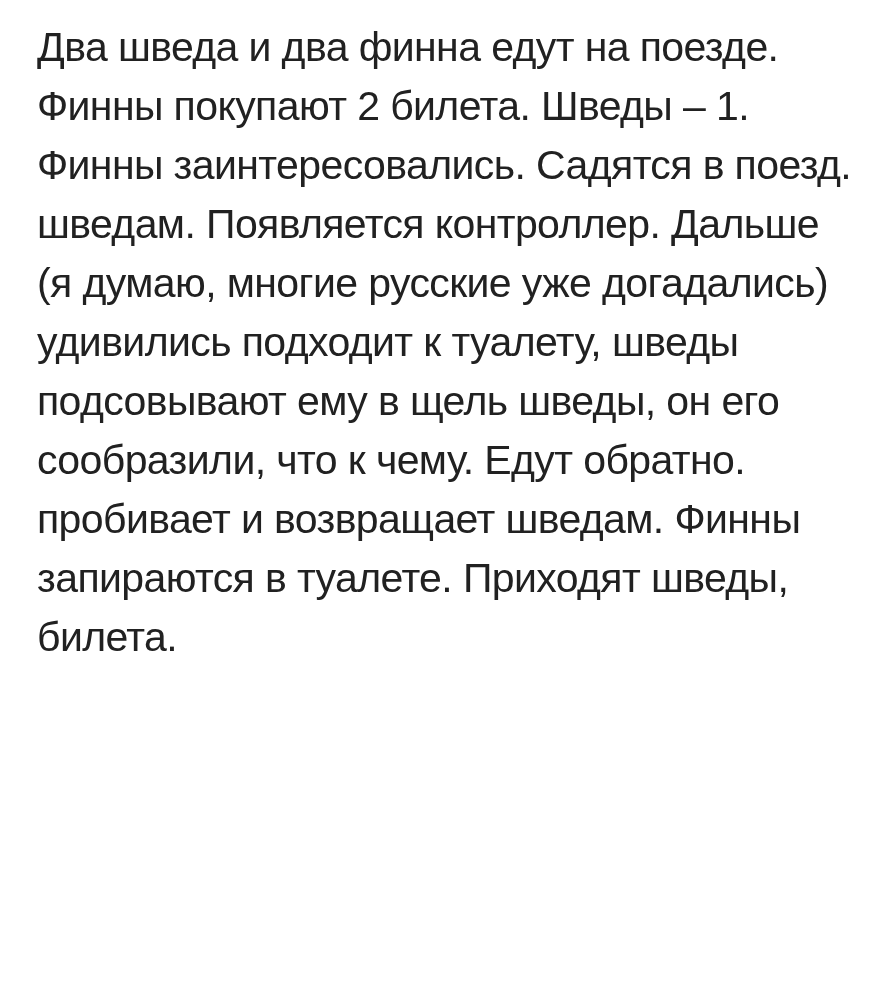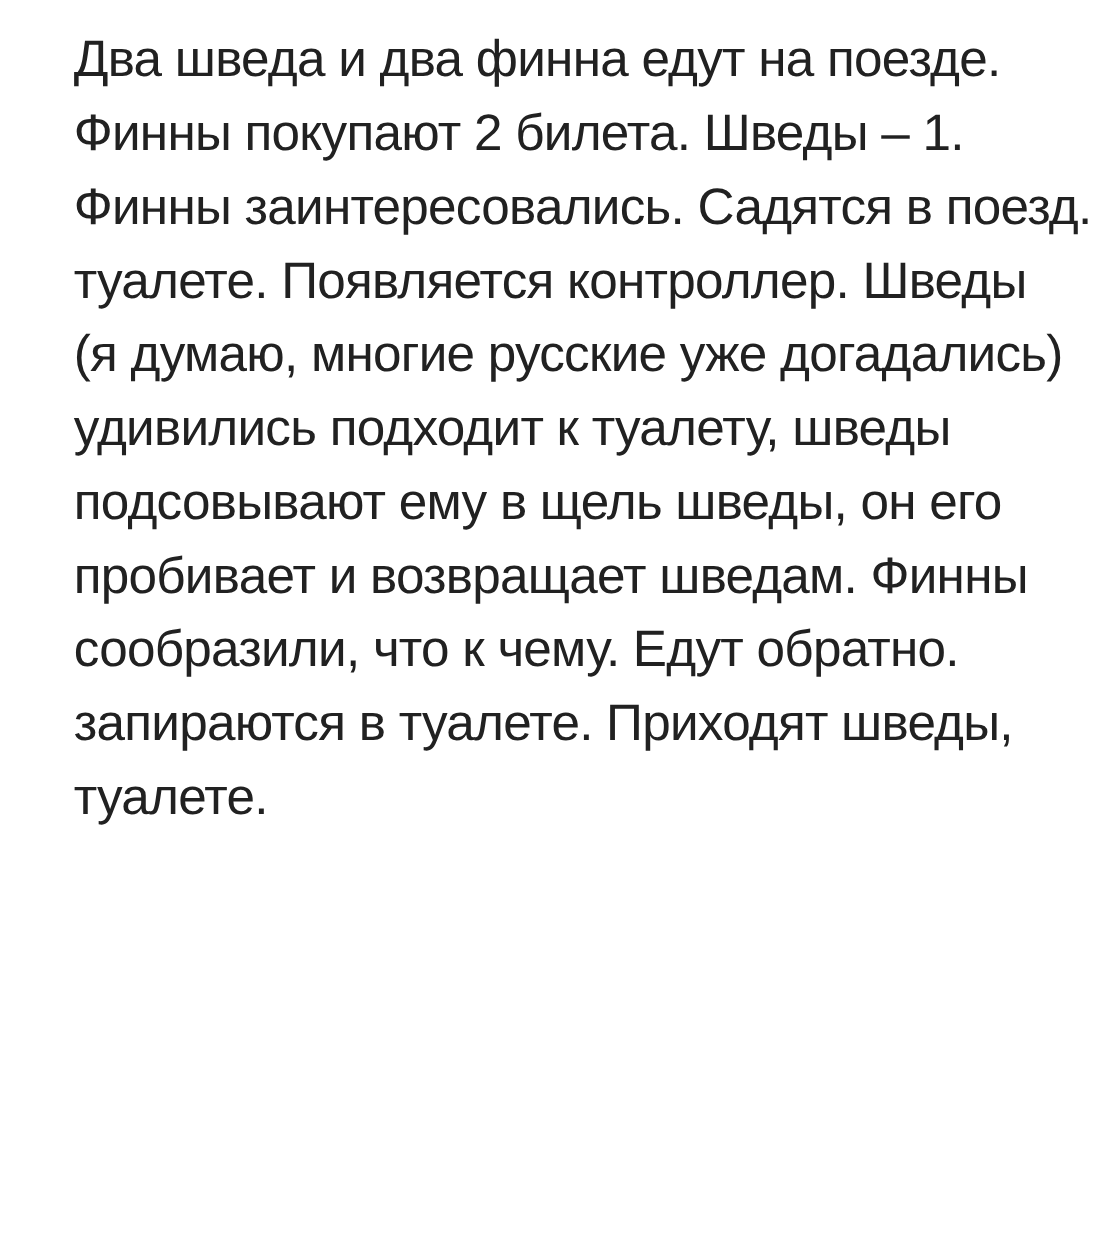--- a/index.html
+++ b/index.html
@@ -19,31 +19,30 @@
     padding: 18px 18px 0 37px;
     font-family: "Liberation Sans", "DejaVu Sans", sans-serif;
     font-size: 41px;
     line-height: 59px;
     letter-spacing: -0.6px;
     color: #212121;
     font-weight: 400;
   }
   .line {
     white-space: nowrap;
-    margin-left: 22px;
   }
 </style>
 </head>
 <body style="background: rgb(255, 255, 255);">
 
 <div class="page" style="color: rgb(33, 33, 33);">
   <div class="line">Два шведа и два финна едут на поезде.</div>
   <div class="line">Финны покупают 2 билета. Шведы – 1.</div>
   <div class="line">Финны заинтересовались. Садятся в поезд.</div>
-  <div class="line">туалете. Появляется контроллер. Шведы</div>
+  <div class="line">шведам. Появляется контроллер. Дальше</div>
   <div class="line">(я думаю, многие русские уже догадались)</div>
   <div class="line">удивились подходит к туалету, шведы</div>
   <div class="line">подсовывают ему в щель шведы, он его</div>
+  <div class="line">сообразили, что к чему. Едут обратно.</div>
   <div class="line">пробивает и возвращает шведам. Финны</div>
-  <div class="line">сообразили, что к чему. Едут обратно.</div>
   <div class="line">запираются в туалете. Приходят шведы,</div>
-  <div class="line">туалете.</div>
+  <div class="line">билета.</div>
 </div>
 
 </body></html>

